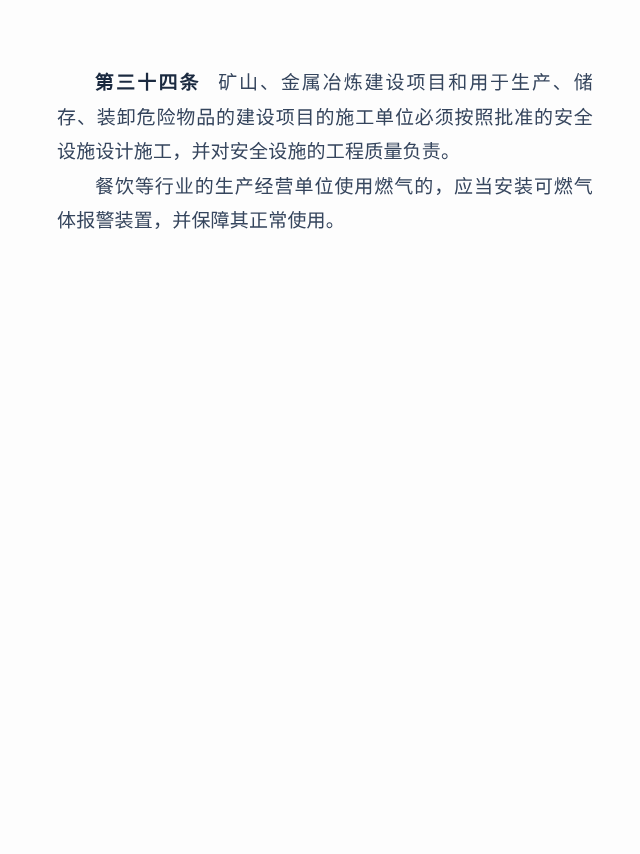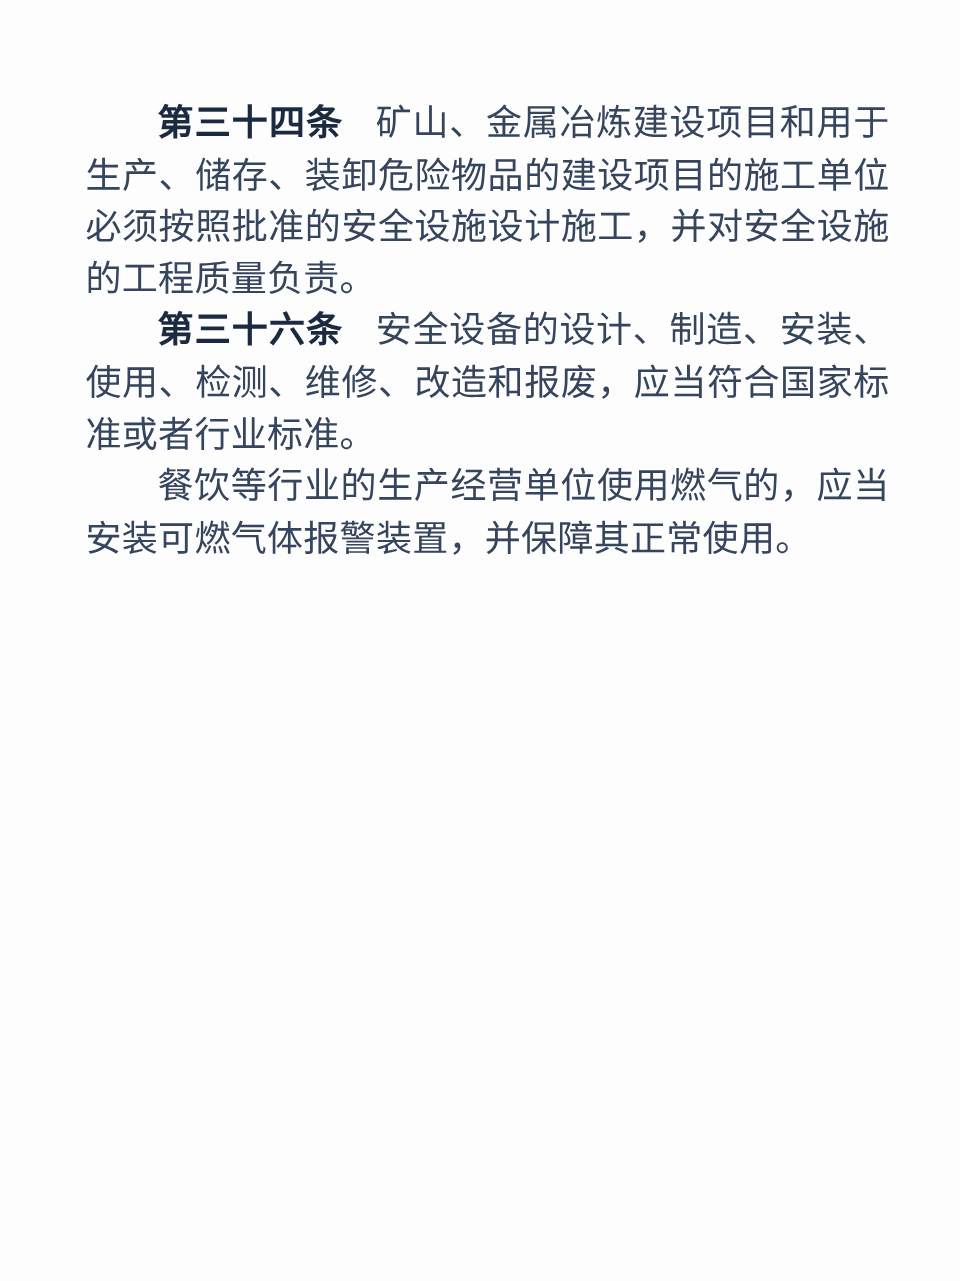--- a/index.html
+++ b/index.html
@@ -15,37 +15,36 @@
     overflow: hidden;
     font-family: "Liberation Serif", "DejaVu Serif", serif;
   }
   .doc {
     margin: 66px 47px 0 57px;
     width: 536px;
   }
   p.para {
     margin: 0;
     padding: 0;
-    font-size: 24px;
+    font-size: 19px;
     line-height: 34.6px;
     text-indent: 2em;
     text-align: justify;
     color: #35455d;
     letter-spacing: 0.2px;
     word-break: break-all;
   }
   p.para strong.art {
     font-weight: 700;
     color: #1b2a40;
     margin-right: 0.9em;
     letter-spacing: 0.5px;
   }
 </style>
 </head>
 <body>
 
 <div class="page" style="background: rgb(253, 253, 253);">
   <div class="doc">
       <p class="para" style="color: rgb(53, 69, 93);"><strong class="art" style="color: rgb(27, 42, 64);">第三十四条</strong><span>矿山、金属冶炼建设项目和用于生产、储存、装卸危险物品的建设项目的施工单位必须按照批准的安全设施设计施工，并对安全设施的工程质量负责。</span></p>
-      <p class="para" style="color: rgb(53, 69, 93);"><strong class="art" style="color: rgb(27, 42, 64);">第三十六条</strong><span>安全设备的设计、制造、安装、使用、检测、维修、改造和报废，应当符合国家标准或者行业标准。</span></p>
       <p class="para" style="color: rgb(53, 69, 93);"><span>餐饮等行业的生产经营单位使用燃气的，应当安装可燃气体报警装置，并保障其正常使用。</span></p>
     </div>
 </div>
 
 </body></html>

